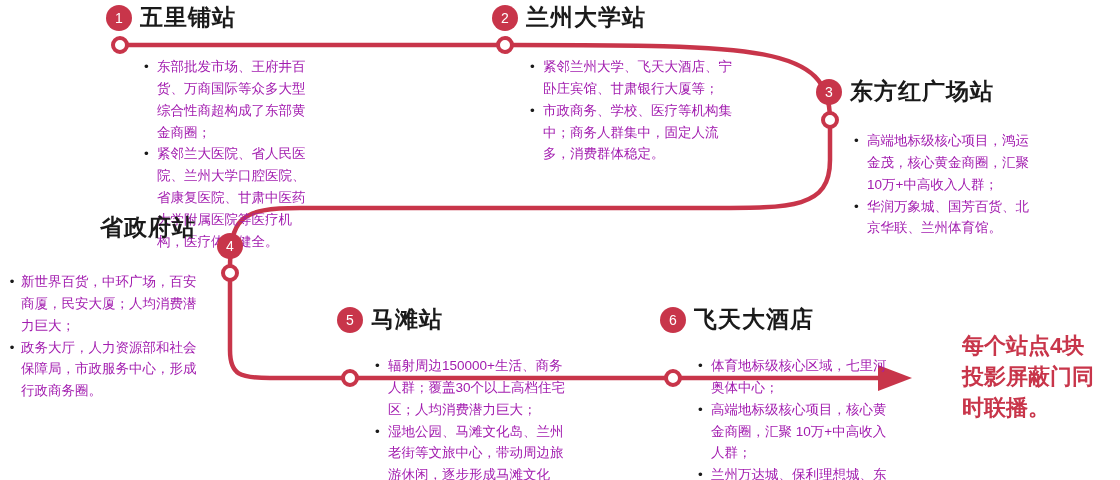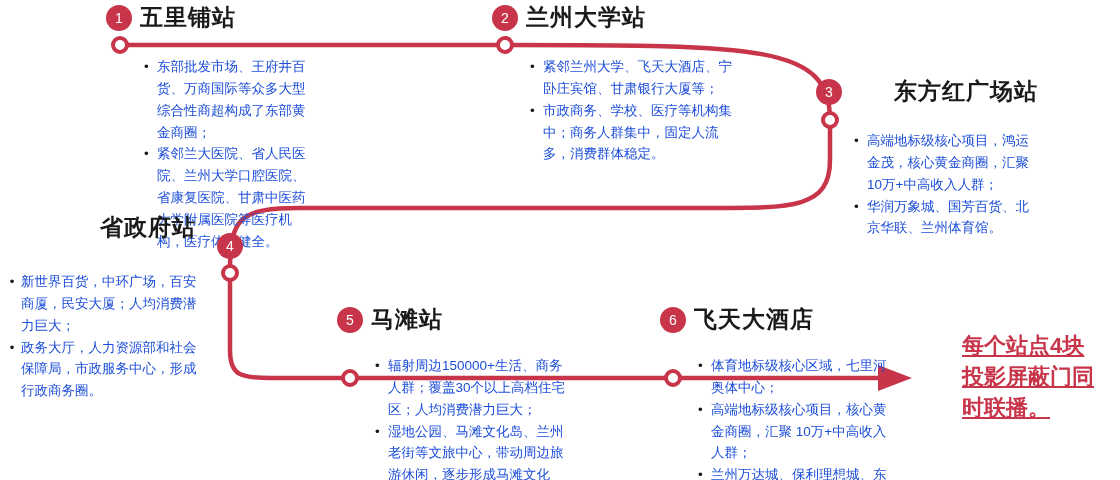--- a/index.html
+++ b/index.html
@@ -47,21 +47,21 @@
     font-size: 23px;
     font-weight: bold;
     color: #1a1a1a;
     white-space: nowrap;
     letter-spacing: 1px;
   }
   .bullets {
     position: absolute;
     font-size: 13.5px;
     line-height: 1.62;
-    color: #1d4ed8;
+    color: #a21caf;
   }
   .bullets ul {
     list-style: none;
     margin: 0;
     padding: 0;
   }
   .bullets li {
     position: relative;
     padding-left: 13px;
     margin: 0;
@@ -77,21 +77,20 @@
     position: absolute;
     right: 18px;
     top: 330px;
     width: 140px;
     font-size: 22px;
     font-weight: bold;
     line-height: 1.42;
     color: #c8354a;
     text-align: left;
     letter-spacing: 0px;
-    text-decoration: underline;
   }
 </style>
 </head>
 <body>
 
 <div id="canvas">
 
   <svg class="route" viewBox="0 0 1120 480">
     <path d="M 120,45
              L 505,45
@@ -130,21 +129,21 @@
     <div class="bullets" style="left:530px; top:56px; width:206px;">
       <ul>
         <li>紧邻兰州大学、飞天大酒店、宁卧庄宾馆、甘肃银行大厦等；</li>
         <li>市政商务、学校、医疗等机构集中；商务人群集中，固定人流多，消费群体稳定。</li>
       </ul>
     </div>
   </div>
 
   <div class="station">
     <div class="badge" style="left:816px; top:79px;">3</div>
-    <div class="title" style="left:850px; top:76px;margin-left:44px;">东方红广场站</div>
+    <div class="title" style="left:850px; top:76px;">东方红广场站</div>
     <div class="bullets" style="left:854px; top:130px; width:188px;">
       <ul>
         <li>高端地标级核心项目，鸿运金茂，核心黄金商圈，汇聚10万+中高收入人群；</li>
         <li>华润万象城、国芳百货、北京华联、兰州体育馆。</li>
       </ul>
     </div>
   </div>
 
   <div class="station">
     <div class="badge" style="left:217px; top:233px;">4</div>

